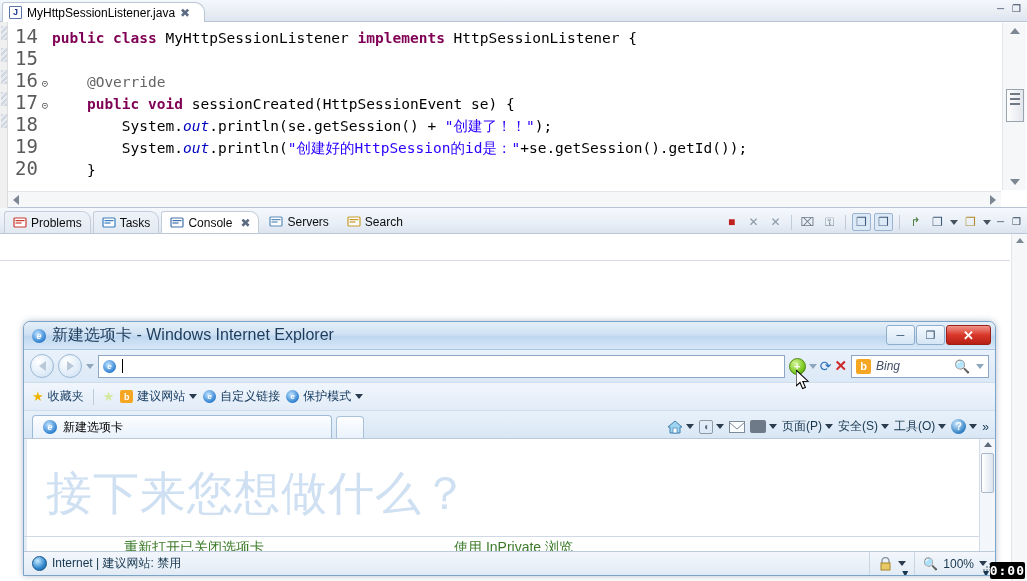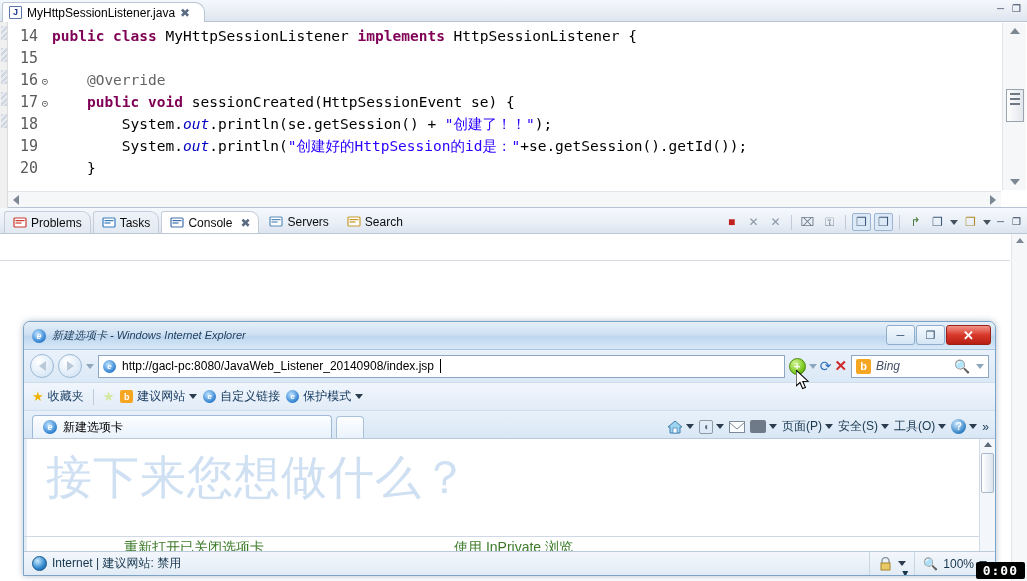--- a/index.html
+++ b/index.html
@@ -55,21 +55,21 @@
     background: repeating-linear-gradient(135deg,#cfd6e0 0 2px,#e8ecf2 2px 4px);
   }
   .code {
     position: absolute; left: 8px; top: 0; right: 26px; bottom: 16px;
     font-family: "DejaVu Sans Mono", monospace;
     font-size: 14.5px; line-height: 22px;
     padding-top: 3px; overflow: hidden; white-space: pre;
   }
   .cline { height: 22px; white-space: pre; }
   .lnum { display: inline-block; width: 30px; text-align: right;
-          color: #5a5a5a; font-size: 15px; font-family: "DejaVu Sans Mono", monospace; }
+          color: #5a5a5a; font-size: 19px; font-family: "DejaVu Sans Mono", monospace; }
   .fold { display: inline-block; width: 14px; text-align: center; color: #555; font-size: 11px; }
   .kw { color: #7f0055; font-weight: bold; }
   .str { color: #2a00ff; }
   .fld { color: #0000c0; font-style: italic; }
   .ann { color: #646464; }
   .plain { color: #000; }
 
   .vscroll-e {
     position: absolute; right: 1px; top: 1px; width: 24px; bottom: 17px;
     background: #f6f7f9; border-left: 1px solid #e2e5ea;
@@ -138,21 +138,21 @@
     box-shadow: 0 0 6px rgba(40,70,110,.35);
     overflow: hidden;
   }
   .ie-title {
     height: 28px; position: relative;
     background: linear-gradient(to bottom,#e5eff9 0%,#cfe1f3 45%,#bed7ef 55%,#d8e8f7 100%);
     border-bottom: 1px solid #a8c6e0;
     border-radius: 6px 6px 0 0;
     display: flex; align-items: center; padding-left: 8px; gap: 6px;
   }
-  .ie-title-text { font-size: 11px; color: #1d3c5c; white-space: nowrap; font-style: italic; }
+  .ie-title-text { font-size: 16px; color: #1d3c5c; white-space: nowrap; }
   .ie-wbtns { position: absolute; right: 4px; top: 3px; display: flex; gap: 1px; }
   .wb {
     width: 29px; height: 20px; border: 1px solid #8faecb; border-radius: 3px;
     background: linear-gradient(to bottom,#f4f9fe,#d6e6f5);
     display: flex; align-items: center; justify-content: center;
     font-size: 11px; color: #2c4a68;
   }
   .wb.close {
     width: 45px;
     background: linear-gradient(to bottom,#f1948a,#d9382a 50%,#b71f14);
@@ -242,21 +242,21 @@
   .help-ico { width: 15px; height: 15px; border-radius: 50%;
               background: radial-gradient(circle at 38% 32%,#cfeaff,#2f7fc4 70%,#14548f);
               color: #fff; font-size: 10px; font-weight: bold;
               display: flex; align-items: center; justify-content: center; }
 
   .ie-page {
     position: relative; height: 115px; background: #ffffff;
     border-top: 1px solid #b9c9d9; overflow: hidden;
   }
   .page-bigtext {
-    position: absolute; left: 22px; top: 8px;
+    position: absolute; left: 22px; top: 24px;
     font-size: 46px; color: #cfe0f2; white-space: nowrap;
     font-family: "DejaVu Sans", sans-serif; letter-spacing: 1px;
   }
   .page-greenrow {
     position: absolute; left: 0; right: 0; top: 97px; height: 18px;
     border-top: 1px solid #cfd8e4;
   }
   .green-a { position: absolute; left: 100px; top: 2px; font-size: 14px; color: #3c7a2a; white-space: nowrap; }
   .green-b { position: absolute; left: 430px; top: 2px; font-size: 14px; color: #3c7a2a; white-space: nowrap; }
   .page-leftbar { position: absolute; left: 0; top: 0; width: 3px; height: 115px; background: #e4ecf6; }
@@ -277,21 +277,21 @@
   .globe { width: 15px; height: 15px; border-radius: 50%;
            background: radial-gradient(circle at 35% 30%,#c9ecff,#2f86cd 60%,#145a94);
            border: 1px solid #17558d; }
   .zoom-ico { color: #1f6bb5; font-size: 12px; }
   .lock-ico { width: 15px; height: 14px; position: relative; }
   .resize-grip { position: absolute; right: 2px; bottom: 2px; width: 12px; height: 12px; }
 
   .timer-badge {
     position: absolute; right: 2px; bottom: 2px;
     background: #000; color: #fff; font-size: 13px; font-weight: bold;
-    padding: 1px 7px; border-radius: 2px;
+    padding: 1px 0; border-radius: 2px;
     font-family: "DejaVu Sans Mono", monospace; letter-spacing: 1px;
   }
 </style>
 </head>
 <body>
 
 <div id="root">
 
   <div class="eclipse-tabbar">
     <div class="etab">
@@ -418,21 +418,20 @@
     <div class="ie-addrrow">
       <div class="navbtn">
           <span class="tri tri-l"></span>
         </div>
       <div class="navbtn">
           <span class="tri tri-r"></span>
         </div>
       <div class="histcaret"></div>
       <div class="addrbox">
         <span class="eico" style="width:13px;height:13px;font-size:8px">e</span>
-        <span class="addrtext" placeholder="http://">http://gacl-pc:8080/JavaWeb_Listener_20140908/index.jsp</span>
         <span class="caretbar"></span>
       </div>
       <div class="addr-tools">
         <span class="greenball">+</span>
         <span class="histcaret"></span>
         <span class="refresh-ico">⟳</span>
         <span class="stop-x">✕</span>
       </div>
       <div class="searchbox">
         <span class="bingico">b</span>

